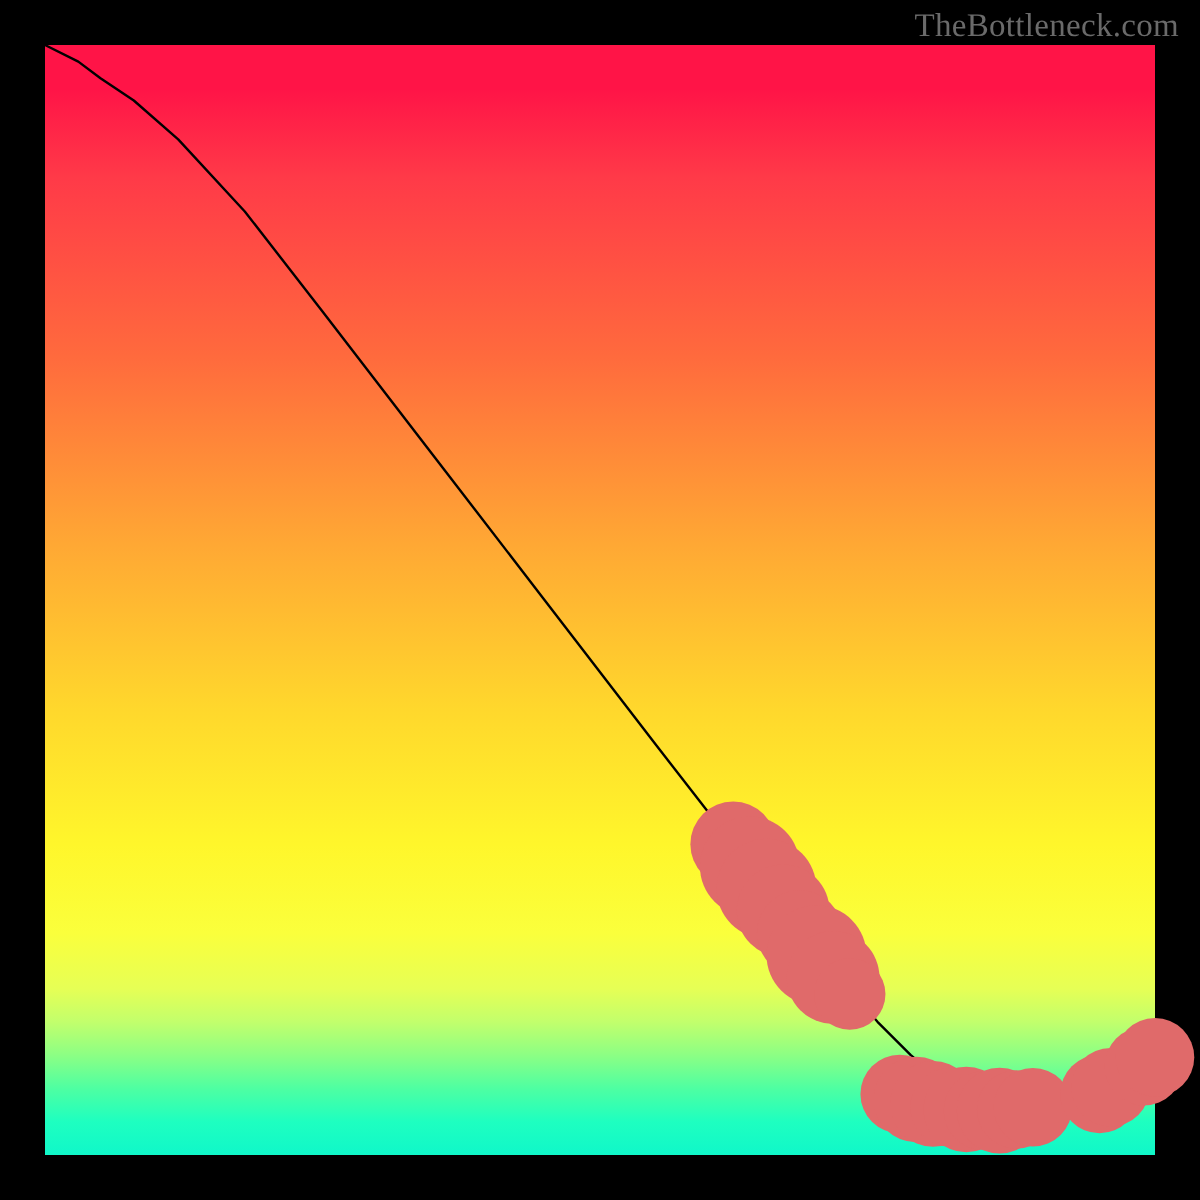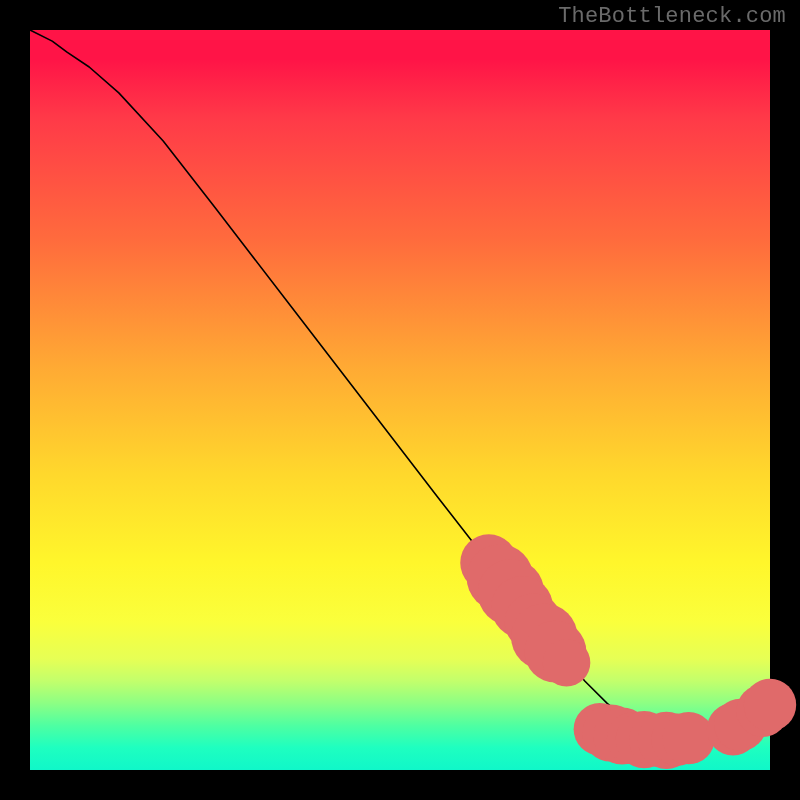--- a/index.html
+++ b/index.html
@@ -7,21 +7,21 @@
   .frame {
     position: relative;
     width: 800px;
     height: 800px;
     background: #000;
   }
   .attribution {
     position: absolute;
     top: 4px;
     right: 14px;
-    font-family: Liberation Mono, monospace;
+    font-family: Liberation Serif, serif;
     font-size: 22px;
     color: #6a6a6a;
     letter-spacing: 0.2px;
   }
   .plot-area {
     position: absolute;
     left: 30px;
     top: 30px;
     width: 740px;
     height: 740px;

